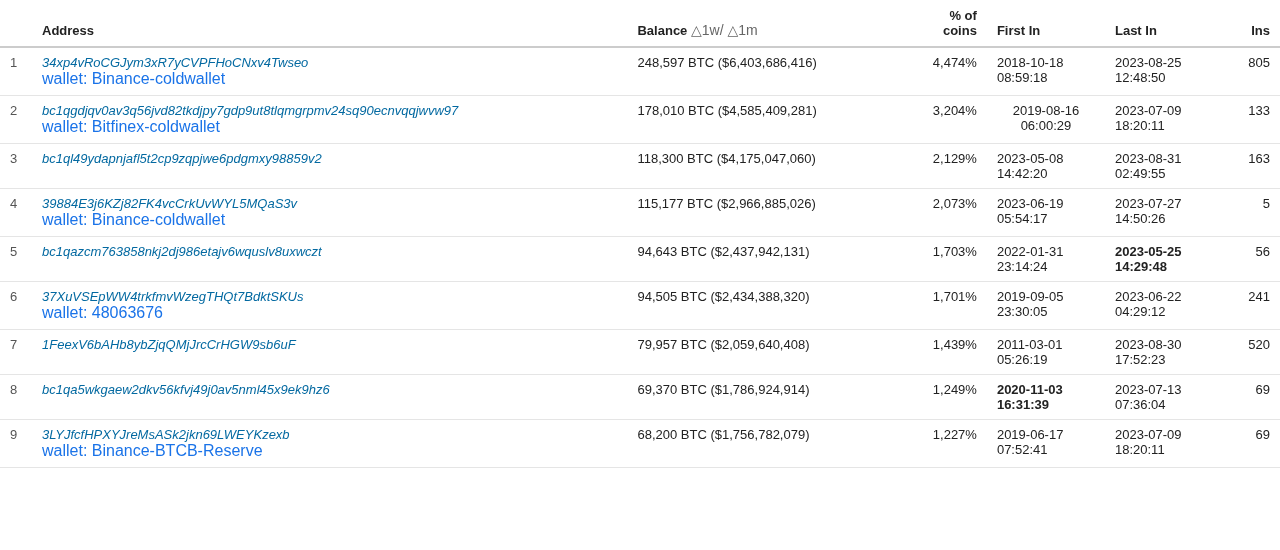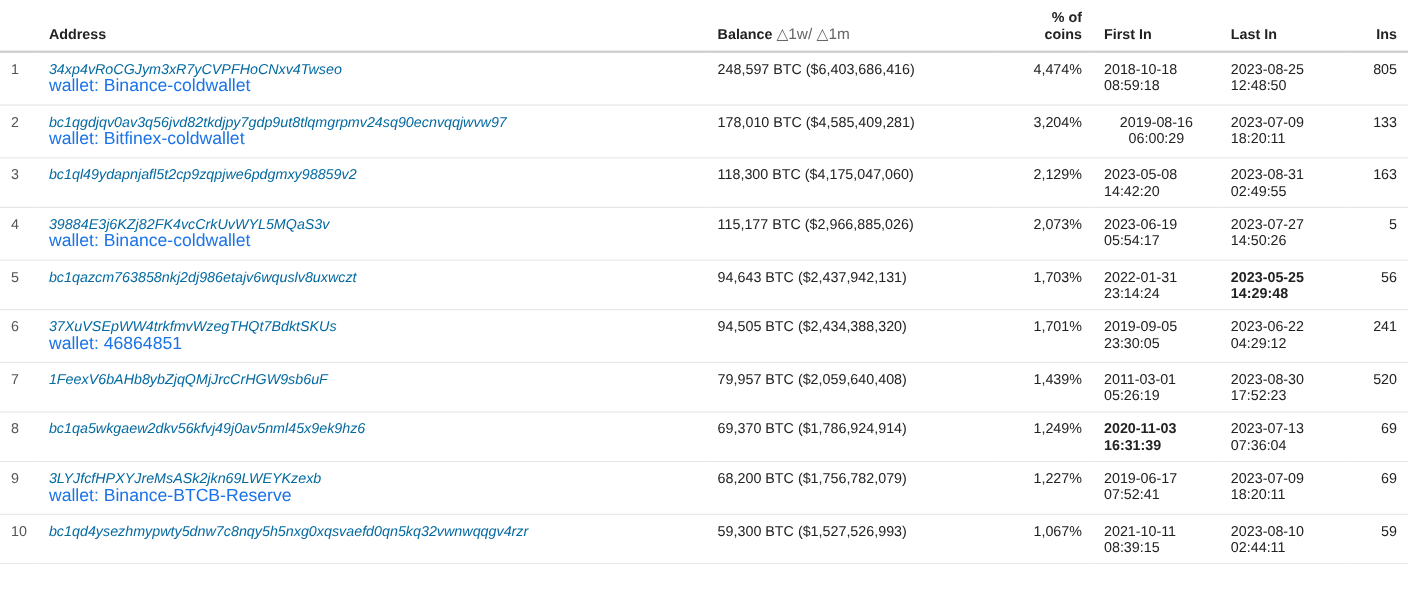--- a/index.html
+++ b/index.html
@@ -133,21 +133,21 @@
         <td class="balance-col">94,643 BTC ($2,437,942,131)</td>
         <td class="right">1,703%</td>
         <td style="white-space: nowrap;">2022-01-31<br>23:14:24</td>
         <td style="white-space: nowrap; font-weight: bold;">2023-05-25<br>14:29:48</td>
         <td class="right">56</td>
       </tr>
       <tr class="data-row">
         <td class="row-num">6</td>
         <td>
           <a href="#" class="address-link">37XuVSEpWW4trkfmvWzegTHQt7BdktSKUs</a>
-          <span class="wallet-label">wallet: 46864851</span>
+          <span class="wallet-label">wallet: 48063676</span>
         </td>
         <td class="balance-col">94,505 BTC ($2,434,388,320)</td>
         <td class="right">1,701%</td>
         <td style="white-space: nowrap; margin-top: 36px;">2019-09-05<br>23:30:05</td>
         <td style="white-space: nowrap; margin-top: 48px;">2023-06-22<br>04:29:12</td>
         <td class="right">241</td>
       </tr>
       <tr class="data-row">
         <td class="row-num">7</td>
         <td>
@@ -175,25 +175,14 @@
         <td>
           <a href="#" class="address-link">3LYJfcfHPXYJreMsASk2jkn69LWEYKzexb</a>
           <span class="wallet-label">wallet: Binance-BTCB-Reserve</span>
         </td>
         <td class="balance-col">68,200 BTC ($1,756,782,079)</td>
         <td class="right">1,227%</td>
         <td style="white-space: nowrap;">2019-06-17<br>07:52:41</td>
         <td style="white-space: nowrap;">2023-07-09<br>18:20:11</td>
         <td class="right">69</td>
       </tr>
-      <tr class="data-row">
-        <td class="row-num">10</td>
-        <td>
-          <a href="#" class="address-link">bc1qd4ysezhmypwty5dnw7c8nqy5h5nxg0xqsvaefd0qn5kq32vwnwqqgv4rzr</a>
-        </td>
-        <td class="balance-col">59,300 BTC ($1,527,526,993)</td>
-        <td class="right">1,067%</td>
-        <td style="white-space: nowrap;">2021-10-11<br>08:39:15</td>
-        <td style="white-space: nowrap;">2023-08-10<br>02:44:11</td>
-        <td class="right">59</td>
-      </tr>
     </tbody>
 </table>
 
 </body></html>

